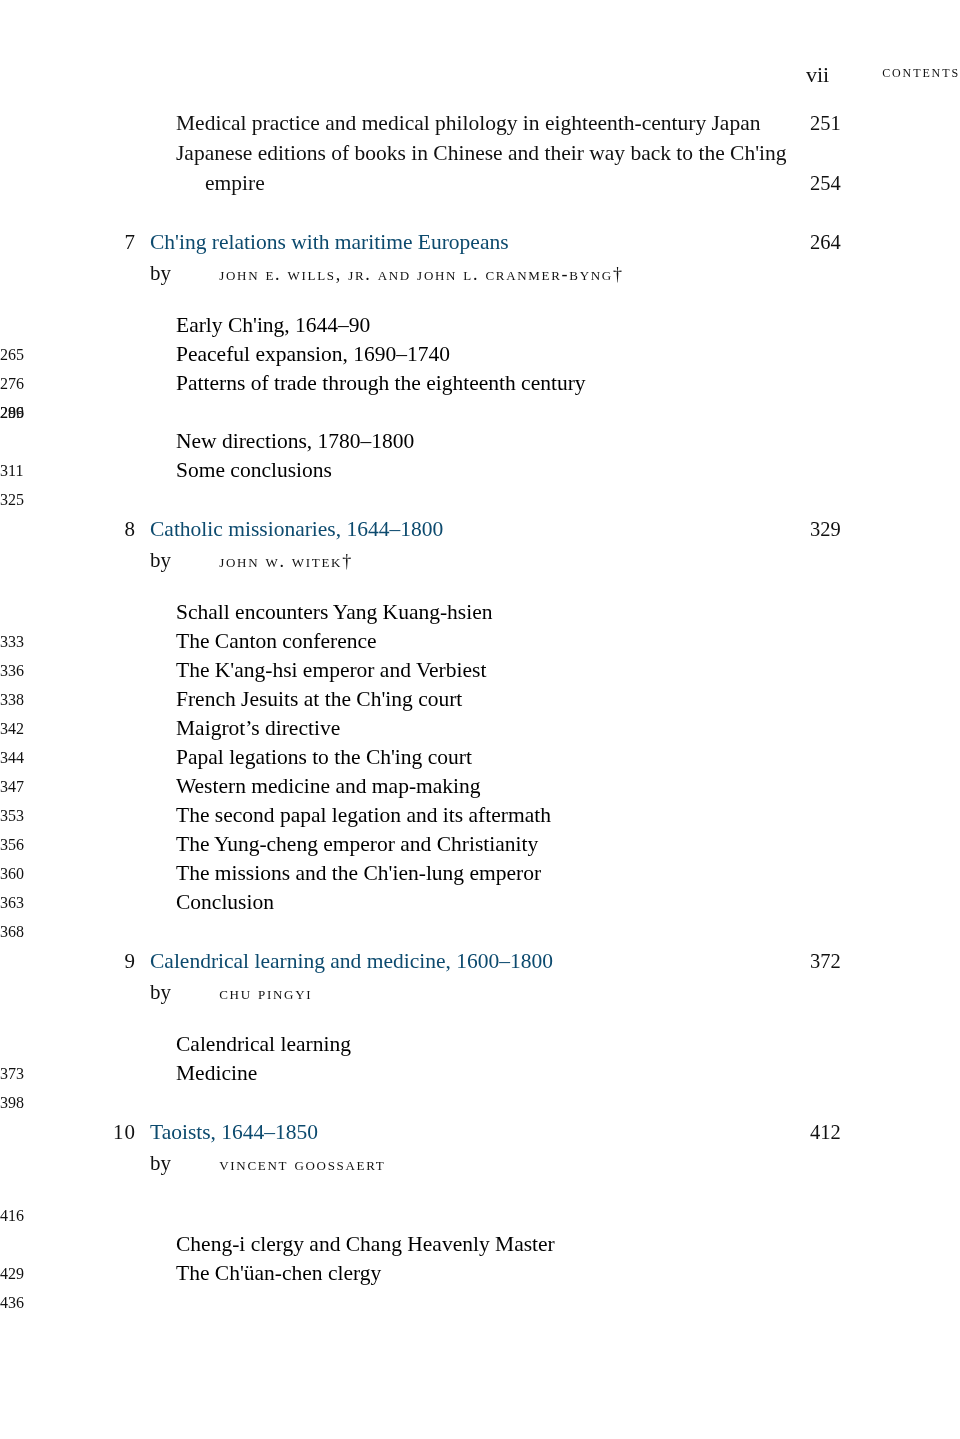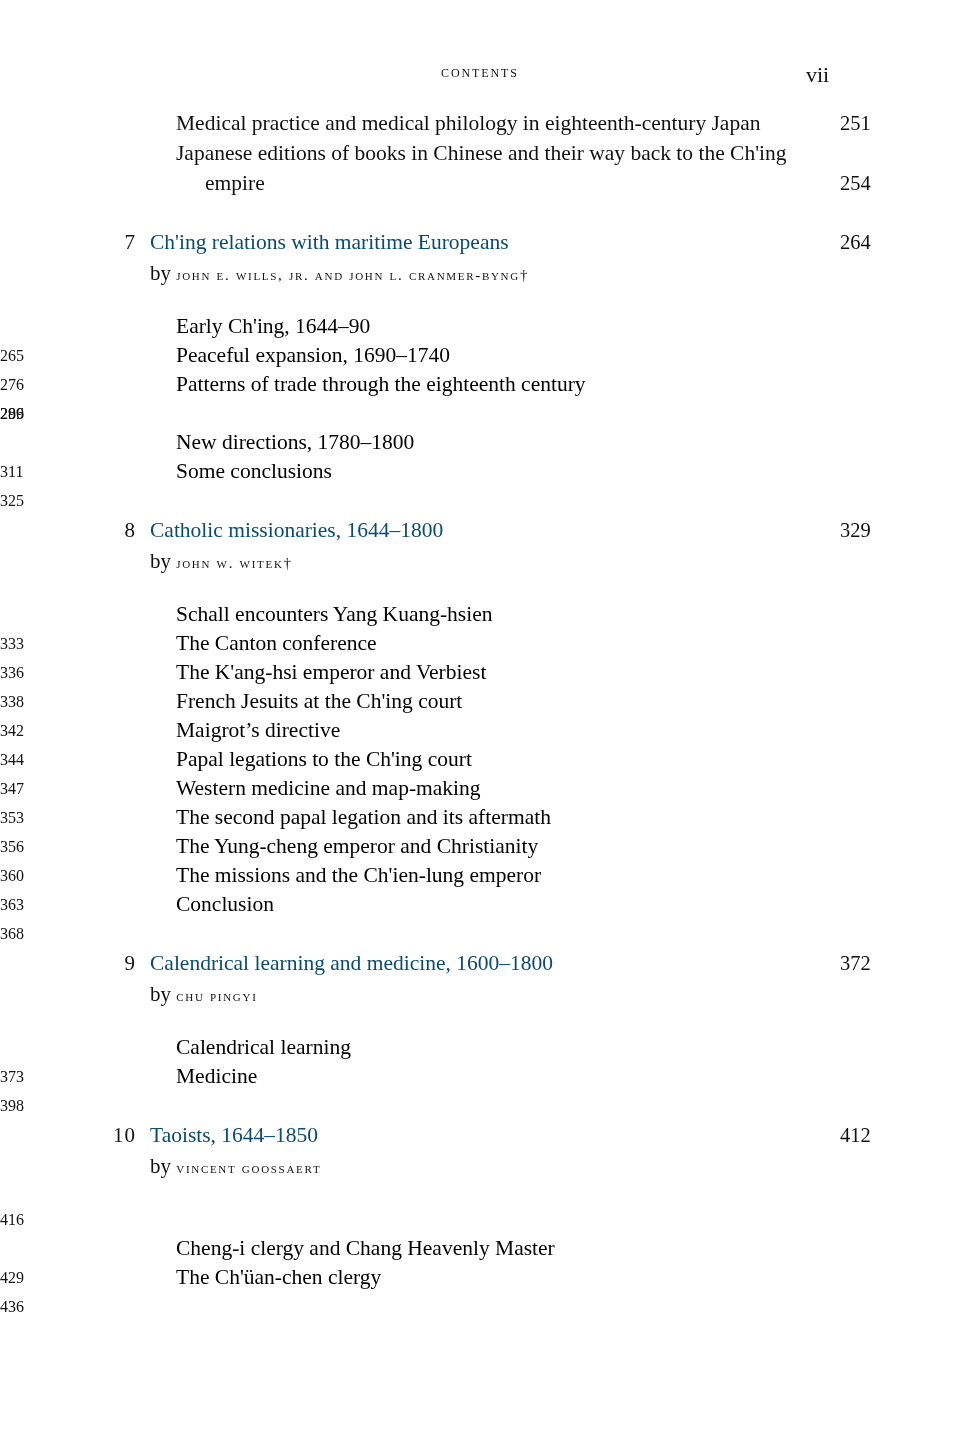--- a/index.html
+++ b/index.html
@@ -22,21 +22,21 @@
     position: absolute;
     top: 62px;
     left: 0;
     width: 960px;
     height: 26px;
   }
   .rh-title {
     position: absolute;
     left: 0;
     width: 960px;
-    text-align: center;
+    text-align: right;
     font-size: 16.5px;
     letter-spacing: 1.9px;
     font-variant: small-caps;
     text-transform: lowercase;
     color: #111;
   }
   .rh-folio {
     position: absolute;
     left: 806px;
     font-size: 22px;
@@ -52,21 +52,21 @@
     width: 960px;
   }
 
   
   .row {
     position: relative;
     min-height: 29px;
   }
   .row .folio {
     position: absolute;
-    left: 840px;
+    left: 810px;
     bottom: 0;
     font-size: 20.5px;
     line-height: 29px;
     color: #111;
     white-space: nowrap;
   }
 
   
   .cont-entry {
     position: relative;
@@ -114,21 +114,22 @@
     margin-left: 150px;
     width: 700px;
     font-size: 21px;
     line-height: 31px;
     color: #111;
   }
   .chapter .byline .sc {
     font-variant: small-caps;
     text-transform: lowercase;
     letter-spacing: 1.7px;
-    font-size: 15px;
+    font-size: 18px;
+    margin-left: 43px;
   }
   .chapter .folio {
     line-height: 31px;
     top: 0;
     bottom: auto;
   }
 
   
   .sections {
     margin-top: 21px;

